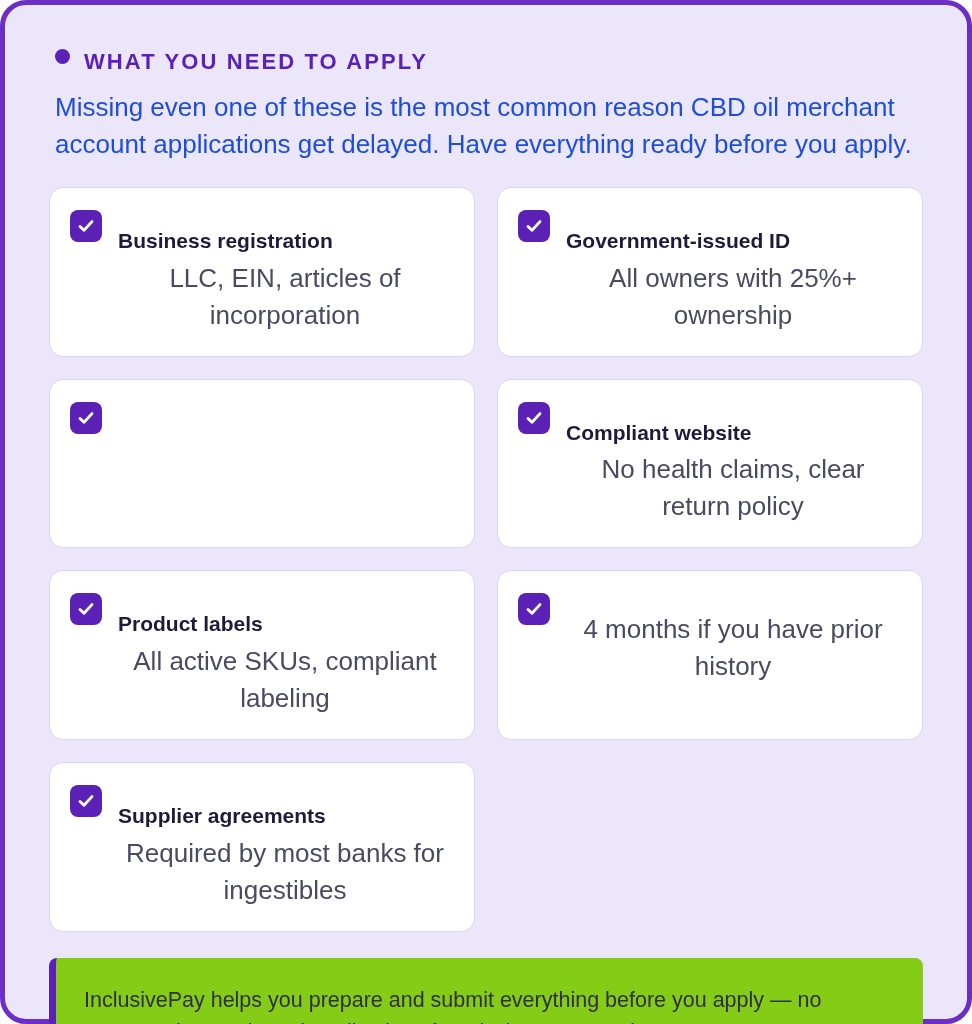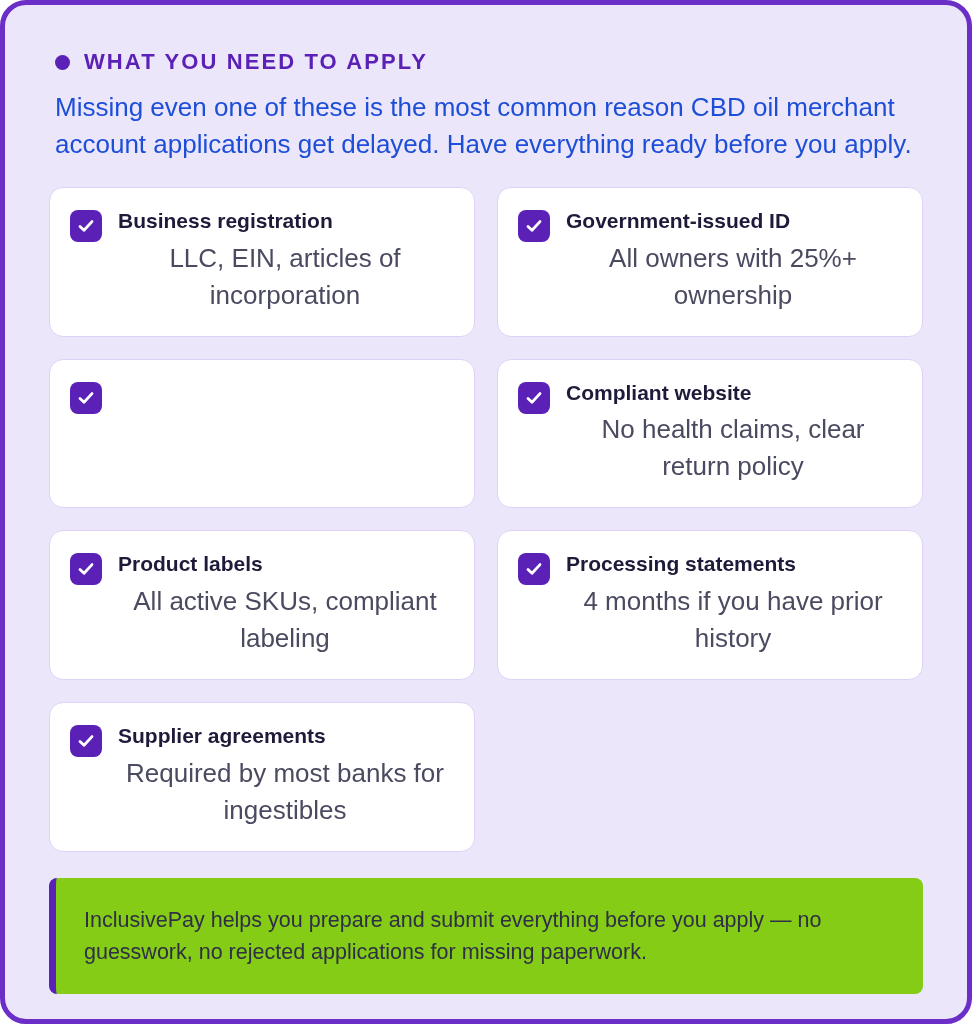--- a/index.html
+++ b/index.html
@@ -22,21 +22,21 @@
     border: 5px solid #6b2fc7;
     border-radius: 26px;
     padding: 36px 44px 30px 44px;
     display: flex;
     flex-direction: column;
   }
 
   
   .eyebrow {
     display: flex;
-    align-items: center;
+    align-items: flex-start;
     gap: 14px;
     margin: 8px 0 14px 6px;
   }
   .eyebrow .dot {
     width: 15px;
     height: 15px;
     border-radius: 50%;
     background: #5b21b6;
     flex: 0 0 auto;
   }
@@ -77,21 +77,21 @@
     width: 32px;
     height: 32px;
     border-radius: 8px;
     background: #5b21b6;
     display: flex;
     align-items: center;
     justify-content: center;
     margin-top: 2px;
   }
   .check svg { display: block; }
-  .item-body { min-width: 0; }
+  .item-body { min-width: 0; margin-top: 20px; }
   .item-title {
     font-size: 21px;
     font-weight: bold;
     color: #1e1b3a;
     line-height: 1.28;
     margin: 0 0 5px 0;
   }
   .item-desc {
     font-size: 26px;
     color: #4a4a60;
@@ -188,21 +188,20 @@
       </div>
     </div>
 
     <div class="item">
       <span class="check">
         <svg width="18" height="18" viewBox="0 0 18 18" aria-hidden="true">
             <path d="M3 9.4 L7 13.2 L15 4.6" fill="none" stroke="#ffffff" stroke-width="2.8" stroke-linecap="round" stroke-linejoin="round"></path>
           </svg>
       </span>
       <div class="item-body">
-        <p class="item-title">Processing statements</p>
         <p class="item-desc">4 months if you have prior history</p>
       </div>
     </div>
 
     <div class="item">
       <span class="check">
         <svg width="18" height="18" viewBox="0 0 18 18" aria-hidden="true">
             <path d="M3 9.4 L7 13.2 L15 4.6" fill="none" stroke="#ffffff" stroke-width="2.8" stroke-linecap="round" stroke-linejoin="round"></path>
           </svg>
       </span>

